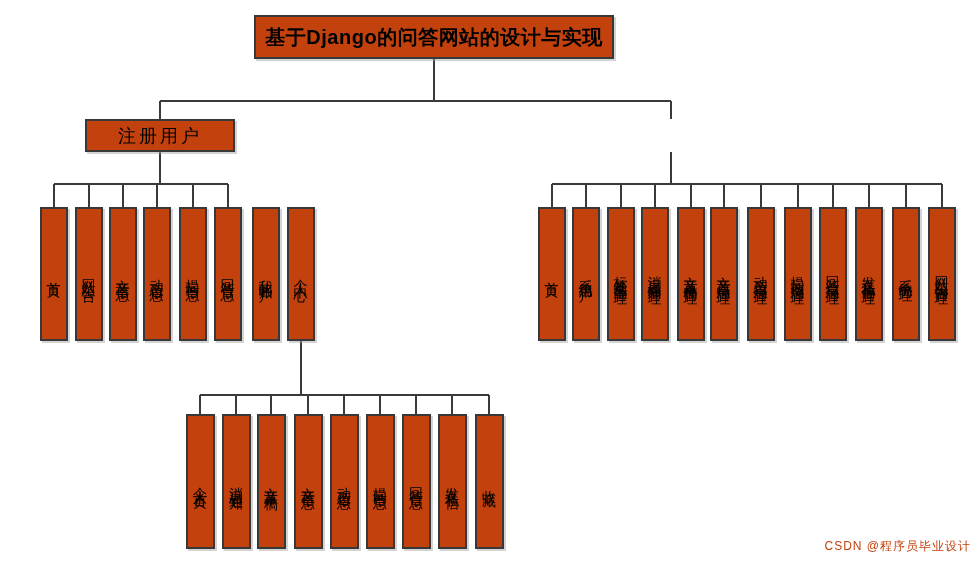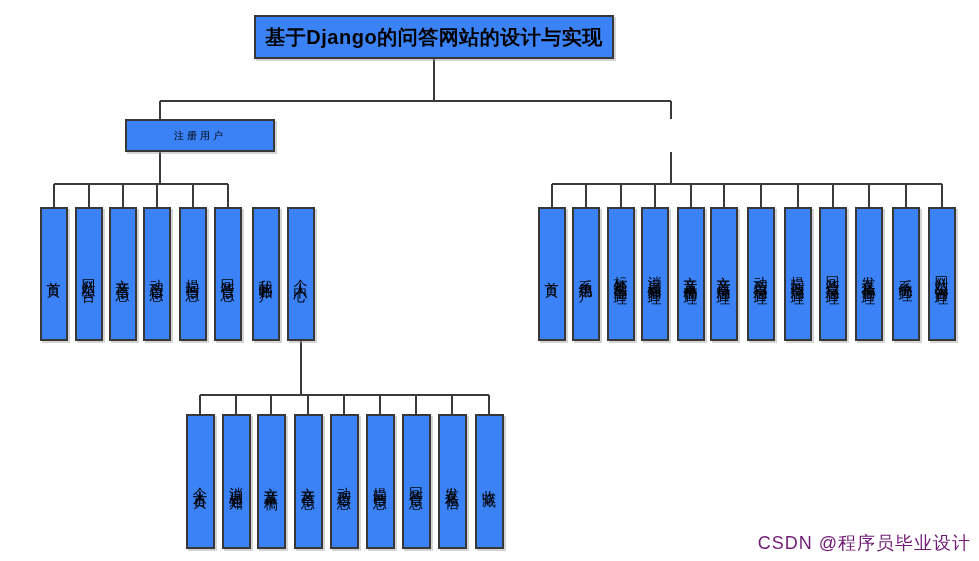--- a/index.html
+++ b/index.html
@@ -1,31 +1,31 @@
 <!DOCTYPE html>
 <html><head>
 <meta charset="utf-8">
 <style>
   html,body{margin:0;padding:0;background:#ffffff;}
   body{font-family:"Liberation Sans","DejaVu Sans",sans-serif;color:#000;}
   .canvas{position:relative;width:979px;height:561px;background:#fff;overflow:hidden;}
   .lines{position:absolute;left:0;top:0;width:979px;height:561px;}
-  .box{position:absolute;background:#3b82f6;border:2px solid #383838;box-sizing:border-box;
+  .box{position:absolute;background:#c2410c;border:2px solid #383838;box-sizing:border-box;
        display:flex;align-items:center;justify-content:center;
        box-shadow:2px 2px 0 rgba(160,160,160,.45);}
   .title-box{left:254px;top:15px;width:360px;height:44px;
        font-size:20px;font-weight:bold;letter-spacing:.5px;}
-  .branch{top:119px;width:150px;height:33px;font-size:10px;letter-spacing:3px;margin-left:40px;}
+  .branch{top:119px;width:150px;height:33px;font-size:18px;letter-spacing:3px;}
   .branch.left{left:85px;}
   .branch.right{left:596px;}
   .node-v{top:207px;width:28px;height:134px;
        writing-mode:vertical-rl;text-orientation:upright;
        font-size:14px;letter-spacing:3px;line-height:1;}
   .node-v.row3{top:414px;width:29px;height:135px;}
-  .watermark{position:absolute;right:8px;bottom:6px;font-size:18px;color:#701a75;
+  .watermark{position:absolute;right:8px;bottom:6px;font-size:12px;color:#c2410c;
        letter-spacing:1px;}
 </style>
 </head>
 <body>
 
 <div class="canvas">
 
   <svg class="lines" viewBox="0 0 979 561" xmlns="http://www.w3.org/2000/svg">
     <path fill="none" stroke="#3a3a3a" stroke-width="1.4" shape-rendering="crispEdges" d="
       M434 59 V101 M160 101 H671 M160 101 V119 M671 101 V119

